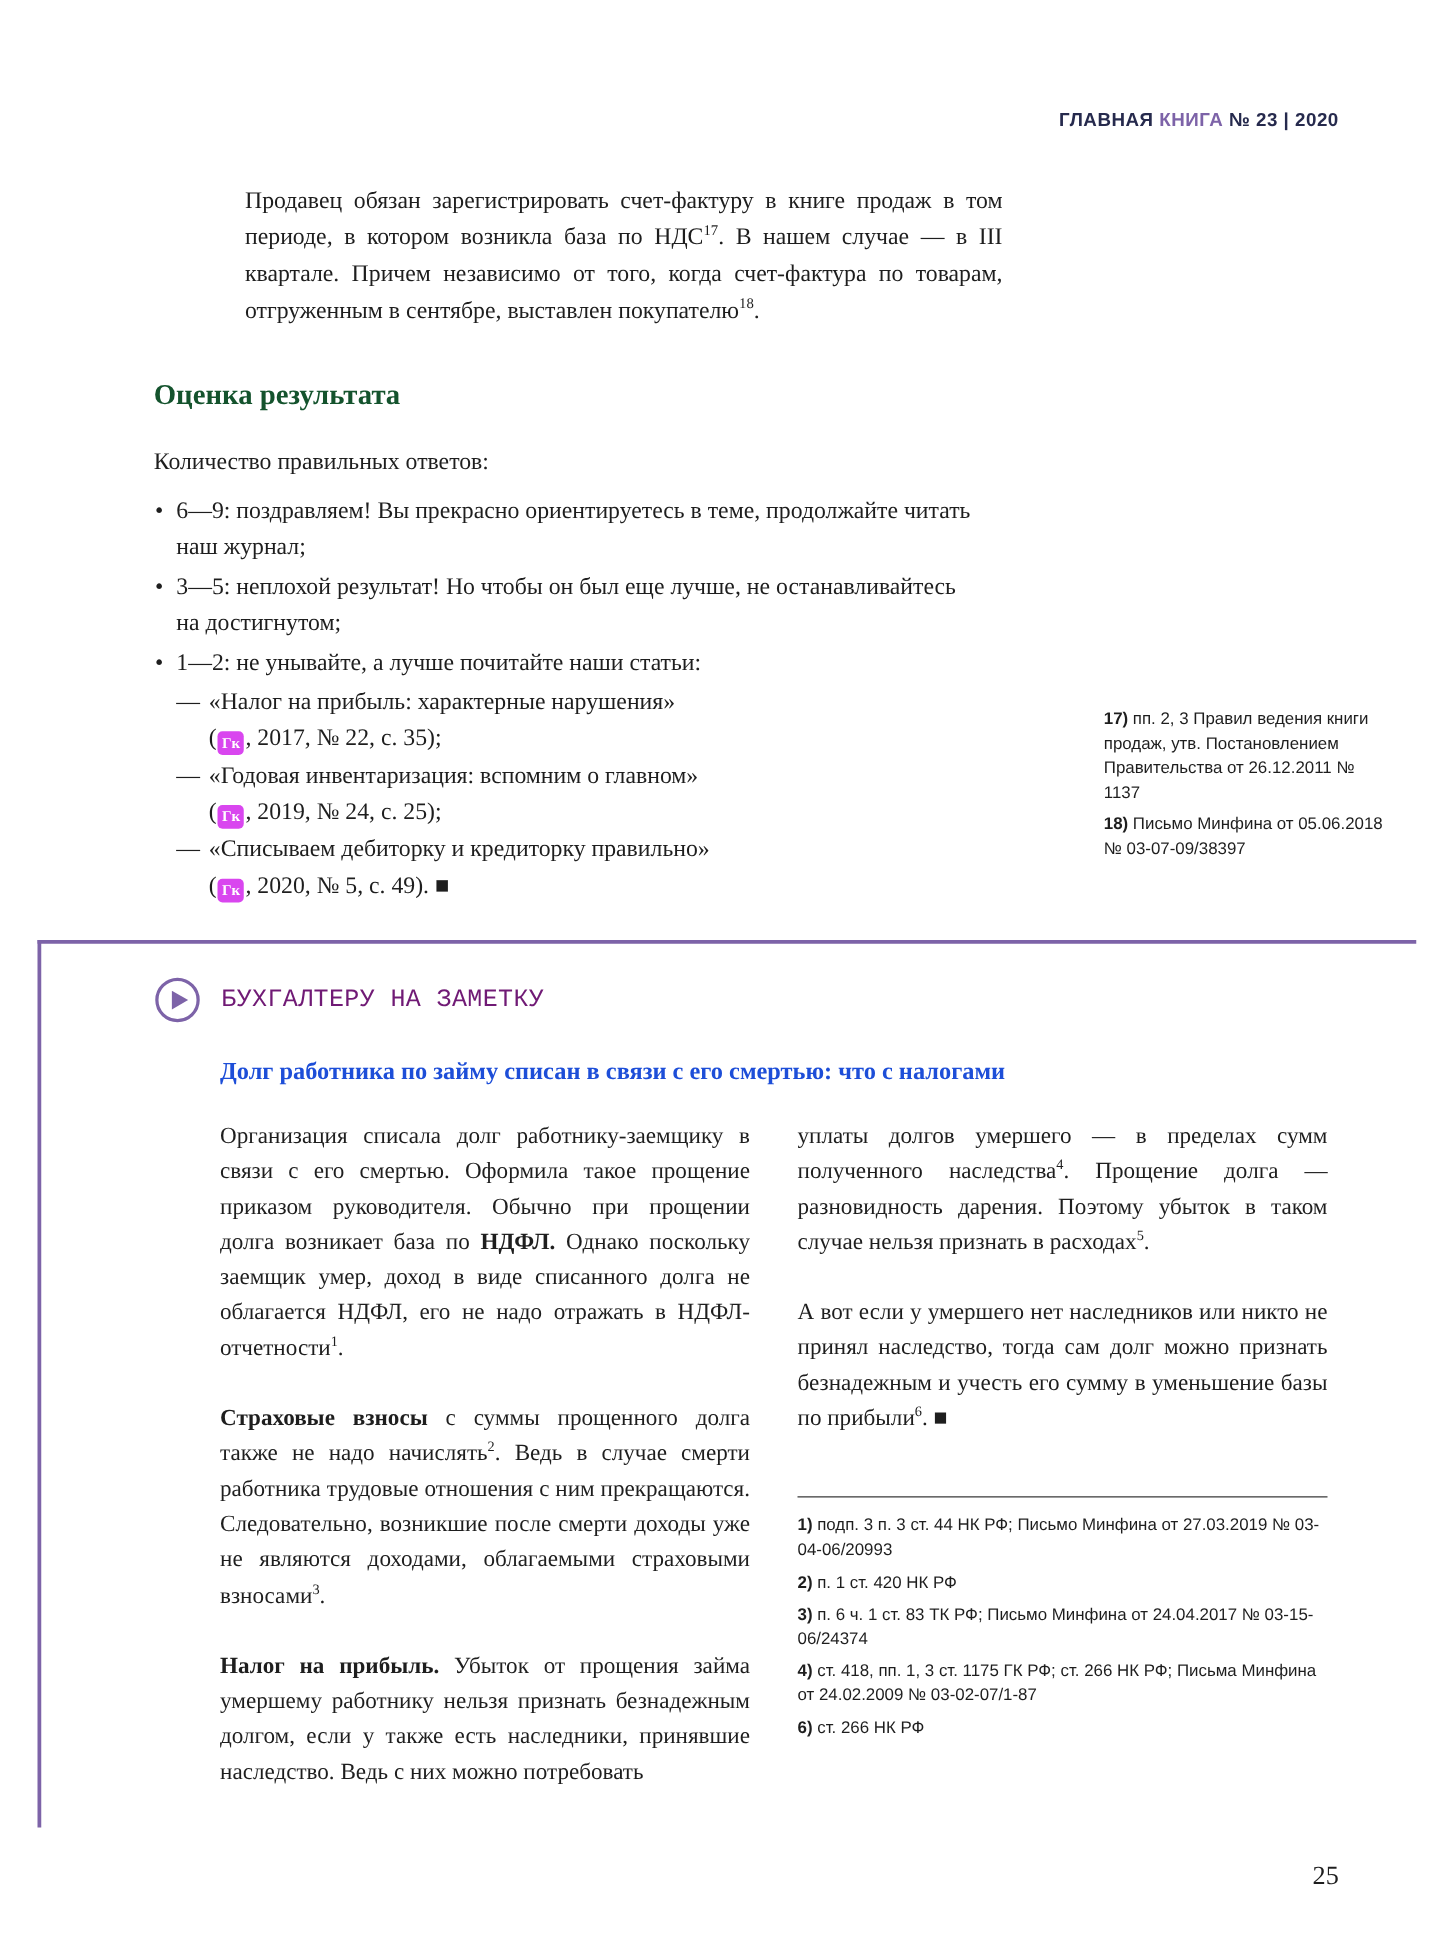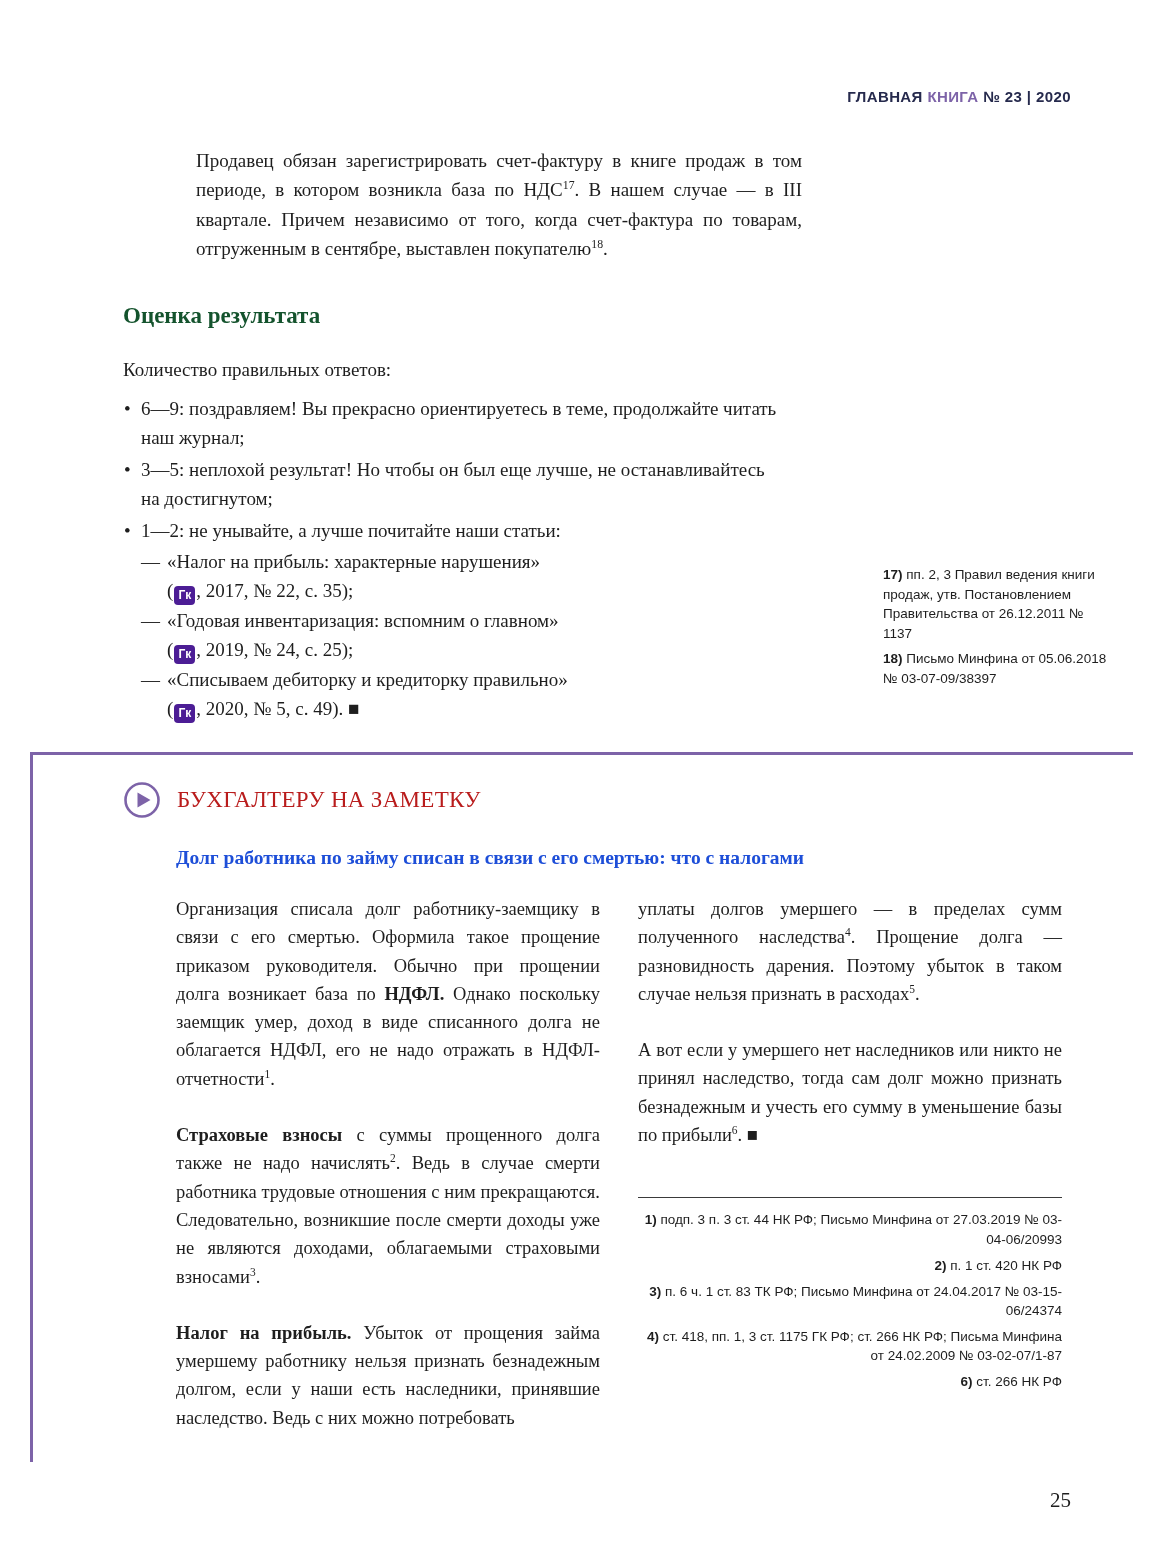--- a/index.html
+++ b/index.html
@@ -24,47 +24,47 @@
   sup { font-size:62%; vertical-align:super; line-height:0; }
   .quiz-heading { font-size:23px; font-weight:bold; margin-top:34px; color:#14532d; }
   .quiz-sub { margin-top:22px; }
   .quiz-list { list-style:none; margin-top:9px; width:660px; }
   .quiz-list > li { padding-left:18px; position:relative; margin-top:2px; }
   .quiz-list > li::before { content:"\2022"; position:absolute; left:1px; }
   .articles { margin-top:2px; }
   .article { padding-left:26px; }
   .article .dash { display:inline-block; width:26px; margin-left:-26px; }
   .gk-icon {
-    display:inline-block; width:21px; height:19px; background:#4c1d95; color:#fff;
-    border-radius:4px; font-family:Liberation Sans, sans-serif; font-size:12px;
+    display:inline-block; width:21px; height:19px; background:#d946ef; color:#fff;
+    border-radius:4px; font-family:Liberation Serif, serif; font-size:12px;
     font-weight:bold; text-align:center; line-height:19px; vertical-align:-2px; margin:0 1px;
   }
 
   
   .margin-notes {
     position:absolute; left:883px; top:565px; width:232px;
     font-family:"Liberation Sans", sans-serif; font-size:13.5px; line-height:1.45; color:#1e1e1e;
   }
   .margin-note { margin-bottom:6px; }
   .margin-note b { font-weight:bold; }
 
   
   .note-box {
     position:absolute; left:30px; top:752px; width:1103px; height:710px;
     border-top:3px solid #7d63a8; border-left:3px solid #7d63a8;
   }
   .kicker-row { display:flex; align-items:center; gap:16px; margin:26px 0 0 90px; }
-  .kicker { font-family:Liberation Serif, serif; font-size:23px; color:#b91c1c; letter-spacing:0.3px; }
+  .kicker { font-family:Liberation Mono, monospace; font-size:20px; color:#701a75; letter-spacing:0.3px; }
   .note-title { margin:28px 0 0 143px; font-size:19.5px; font-weight:bold; width:910px; color:#1d4ed8; }
   .note-cols { display:flex; gap:38px; margin:26px 0 0 143px; }
   .note-col { width:424px; font-size:18.5px; line-height:1.53; text-align:justify; }
   .note-col p + p { margin-top:28px; }
   .note-foot {
     margin-top:48px; border-top:1px solid #3a3a3a; padding-top:12px;
-    font-family:"Liberation Sans", sans-serif; font-size:13.5px; line-height:1.42; text-align:right;
+    font-family:"Liberation Sans", sans-serif; font-size:13.5px; line-height:1.42; text-align:left;
   }
   .note-foot .fn { margin-bottom:7px; }
   .note-foot .fn + .fn { margin-top:0; }
   .note-foot b { font-weight:bold; }
 
   .page-number { position:absolute; right:92px; bottom:46px; font-size:21px; color:#1e1e1e; }
 </style>
 </head>
 <body>
 
@@ -109,21 +109,21 @@
       </svg>
       <span class="kicker">БУХГАЛТЕРУ НА ЗАМЕТКУ</span>
     </div>
 
     <h3 class="note-title">Долг работника по займу списан в связи с его смертью: что с налогами</h3>
 
     <div class="note-cols">
       <div class="note-col">
         <p><span>Организация списала долг работнику-заемщику в связи с его смертью. Оформила такое прощение приказом руководителя. Обычно при прощении долга возникает база по </span><b>НДФЛ.</b><span> Однако поскольку заемщик умер, доход в виде списанного долга не облагается НДФЛ, его не надо отражать в НДФЛ-отчетности</span><sup>1</sup><span>.</span></p>
         <p><b>Страховые взносы</b><span> с суммы прощенного долга также не надо начислять</span><sup>2</sup><span>. Ведь в случае смерти работника трудовые отношения с ним прекращаются. Следовательно, возникшие после смерти доходы уже не являются доходами, облагаемыми страховыми взносами</span><sup>3</sup><span>.</span></p>
-        <p><b>Налог на прибыль.</b><span> Убыток от прощения займа умершему работнику нельзя признать безнадежным долгом, если у наши есть наследники, принявшие наследство. Ведь с них можно потребовать</span></p>
+        <p><b>Налог на прибыль.</b><span> Убыток от прощения займа умершему работнику нельзя признать безнадежным долгом, если у также есть наследники, принявшие наследство. Ведь с них можно потребовать</span></p>
       </div>
 
       <div class="note-col">
         <p><span>уплаты долгов умершего — в пределах сумм полученного наследства</span><sup>4</sup><span>. Прощение долга — разновидность дарения. Поэтому убыток в таком случае нельзя признать в расходах</span><sup>5</sup><span>.</span></p>
         <p><span>А вот если у умершего нет наследников или никто не принял наследство, тогда сам долг можно признать безнадежным и учесть его сумму в уменьшение базы по прибыли</span><sup>6</sup><span>. ■</span></p>
 
         <div class="note-foot">
           <p class="fn"><b>1)</b><span> подп. 3 п. 3 ст. 44 НК РФ; Письмо Минфина от 27.03.2019 № 03-04-06/20993</span></p>
           <p class="fn"><b>2)</b><span> п. 1 ст. 420 НК РФ</span></p>
           <p class="fn"><b>3)</b><span> п. 6 ч. 1 ст. 83 ТК РФ; Письмо Минфина от 24.04.2017 № 03-15-06/24374</span></p>

